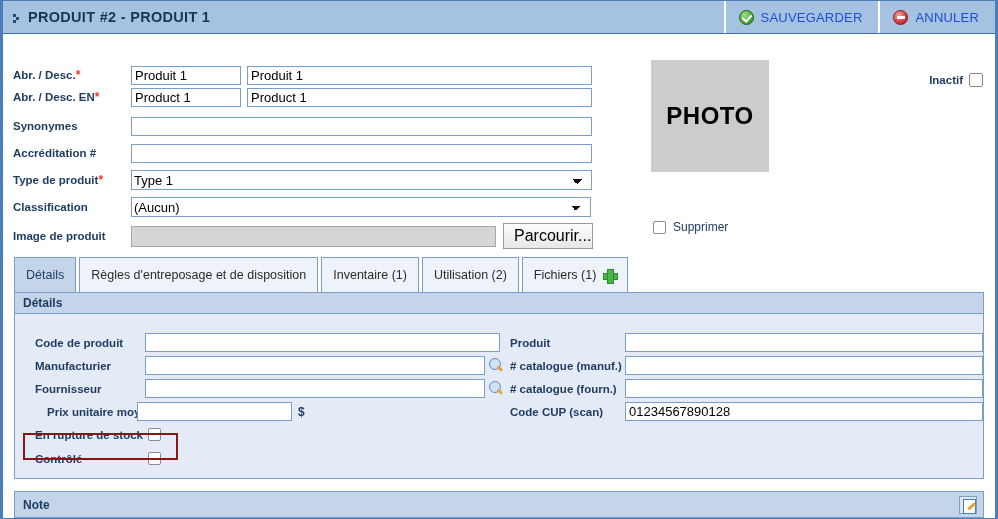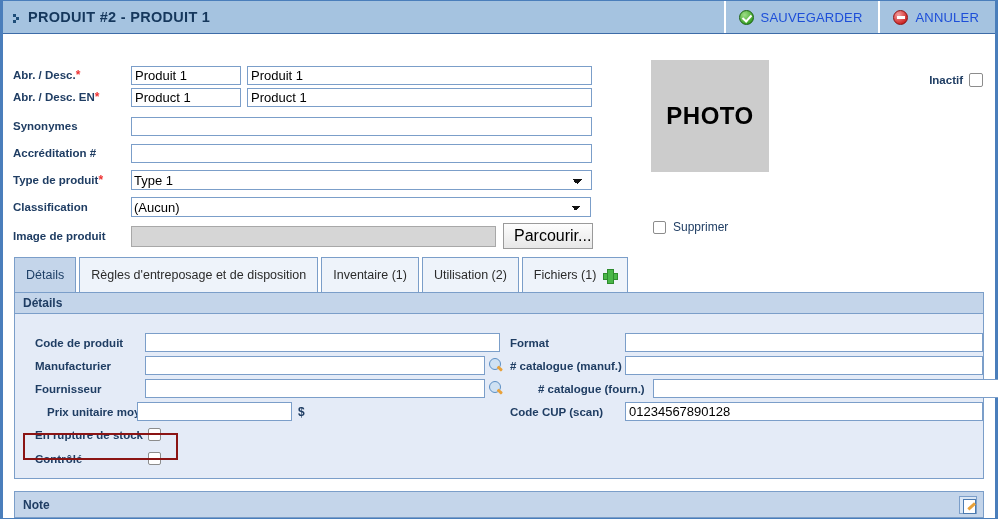--- a/index.html
+++ b/index.html
@@ -442,31 +442,31 @@
         <span class="cbx"></span>
       </div>
 
       <div class="drow" style="left:20px; top:135px;">
         <span class="dlabel" style="width:113px;">Contrôlé</span>
         <span class="cbx"></span>
       </div>
       <div class="redbox"></div>
 
       <div class="drow" style="left:495px; top:19px;">
-        <span class="dlabel" style="width:115px;">Format</span>
+        <span class="dlabel" style="width:115px;">Produit</span>
         <input class="tb" style="width: 358px;" value="">
       </div>
 
       <div class="drow" style="left:495px; top:42px;">
         <span class="dlabel" style="width:115px;"># catalogue (manuf.)</span>
         <input class="tb" style="width: 358px;" value="">
       </div>
 
       <div class="drow" style="left:495px; top:65px;">
-        <span class="dlabel" style="width:115px;margin-left:28px;"># catalogue (fourn.)</span>
+        <span class="dlabel" style="width:115px;"># catalogue (fourn.)</span>
         <input class="tb" style="width: 358px;" value="">
       </div>
 
       <div class="drow" style="left:495px; top:88px;justify-content:flex-end;">
         <span class="dlabel" style="width:115px;">Code CUP (scan)</span>
         <input class="tb" style="width: 358px;" value="01234567890128">
       </div>
 
     </div>
   </div>

